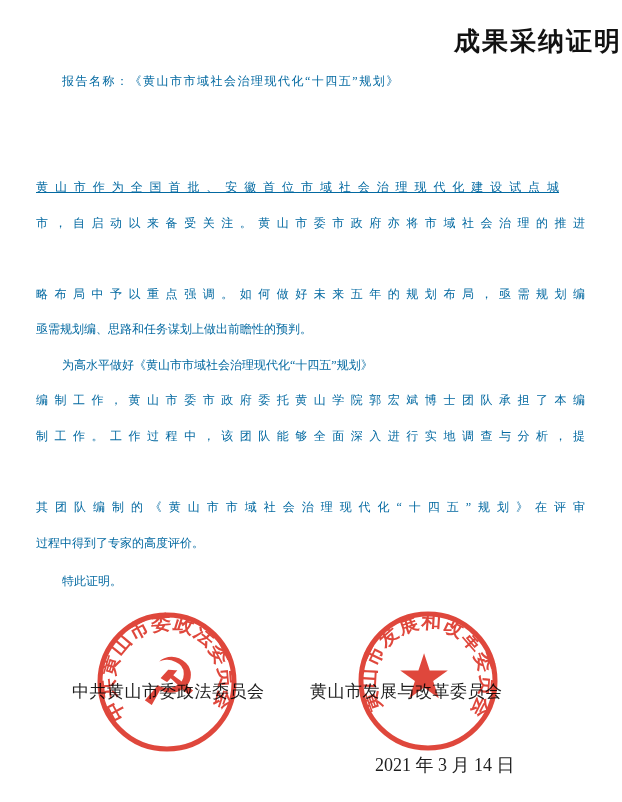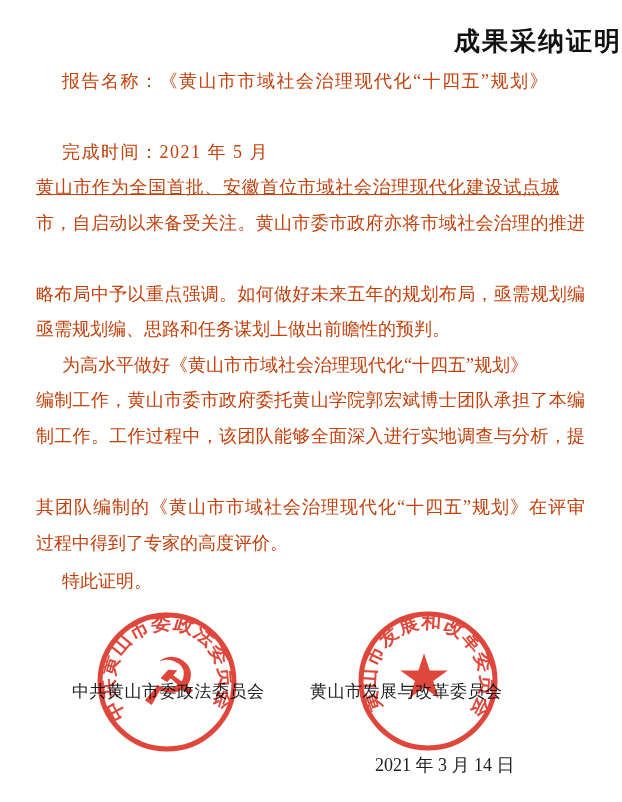--- a/index.html
+++ b/index.html
@@ -7,22 +7,22 @@
     position:relative;width:622px;height:802px;background:#ffffff;
     font-family:"Liberation Serif","DejaVu Serif",serif;color:#1e1e1e;
     overflow:hidden;
   }
   .doc-title{
     position:absolute;top:24px;left:0;width:622px;text-align:right;
     font-family:"Liberation Sans","DejaVu Sans",sans-serif;
     font-weight:bold;font-size:26px;letter-spacing:2px;color:#111;
   }
   .ln{
-    position:absolute;left:36px;font-size:18px;line-height:21px;
-    white-space:nowrap;color:#c2410c;
+    position:absolute;left:36px;font-size:12px;line-height:21px;
+    white-space:nowrap;color:#0369a1;
   }
   .ind{left:62px;}
   .meta{letter-spacing:1.5px;}
   .j{white-space:normal;width:549px;text-align:justify;text-align-last:justify;}
   .jind{white-space:normal;width:523px;text-align:justify;text-align-last:justify;text-decoration:underline;}
   .sig{
     position:absolute;top:682px;font-size:17px;line-height:20px;
     white-space:nowrap;letter-spacing:0.5px;color:#1e1e1e;
   }
   .date{
@@ -41,21 +41,20 @@
   }
 </style>
 </head>
 <body>
 
 <div class="page">
 
   <div class="doc-title">成果采纳证明</div>
 
   <div class="ln ind meta" style="top:71px">报告名称：《黄山市市域社会治理现代化“十四五”规划》</div>
-  <div class="ln ind meta" style="top:142px">完成时间：2021 年 5 月</div>
 
   <div class="ln jind" style="top:177px">黄山市作为全国首批、安徽首位市域社会治理现代化建设试点城</div>
   <div class="ln j" style="top:213px">市，自启动以来备受关注。黄山市委市政府亦将市域社会治理的推进</div>
   <div class="ln j" style="top:284px">略布局中予以重点强调。如何做好未来五年的规划布局，亟需规划编</div>
   <div class="ln" style="top:319px">亟需规划编、思路和任务谋划上做出前瞻性的预判。</div>
   <div class="ln ind" style="top:355px">为高水平做好《黄山市市域社会治理现代化“十四五”规划》</div>
   <div class="ln j" style="top:390px">编制工作，黄山市委市政府委托黄山学院郭宏斌博士团队承担了本编</div>
   <div class="ln j" style="top:426px">制工作。工作过程中，该团队能够全面深入进行实地调查与分析，提</div>
   <div class="ln j" style="top:497px">其团队编制的《黄山市市域社会治理现代化“十四五”规划》在评审</div>
   <div class="ln" style="top:533px">过程中得到了专家的高度评价。</div>

